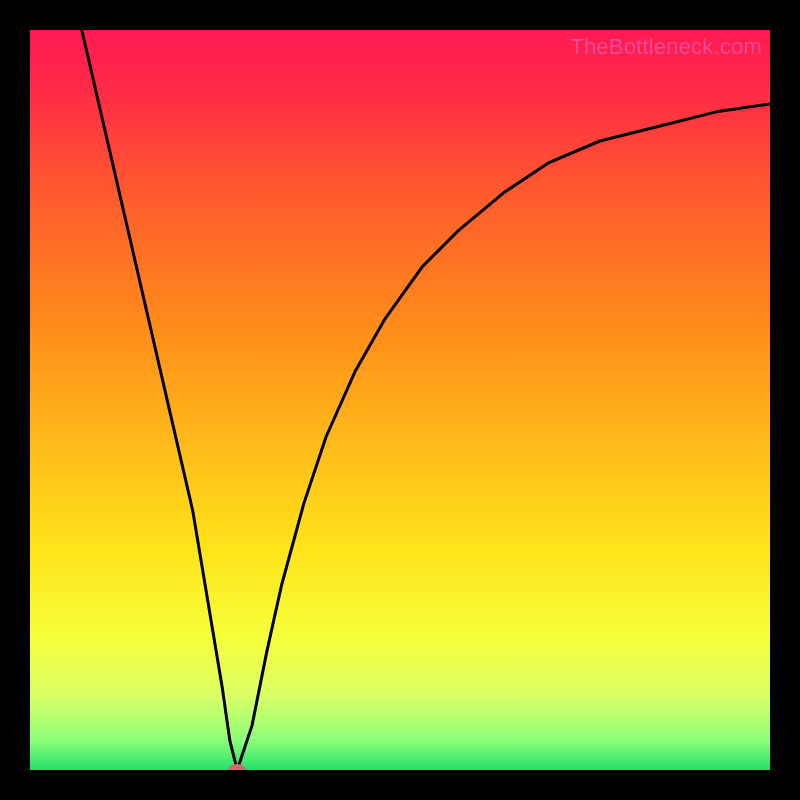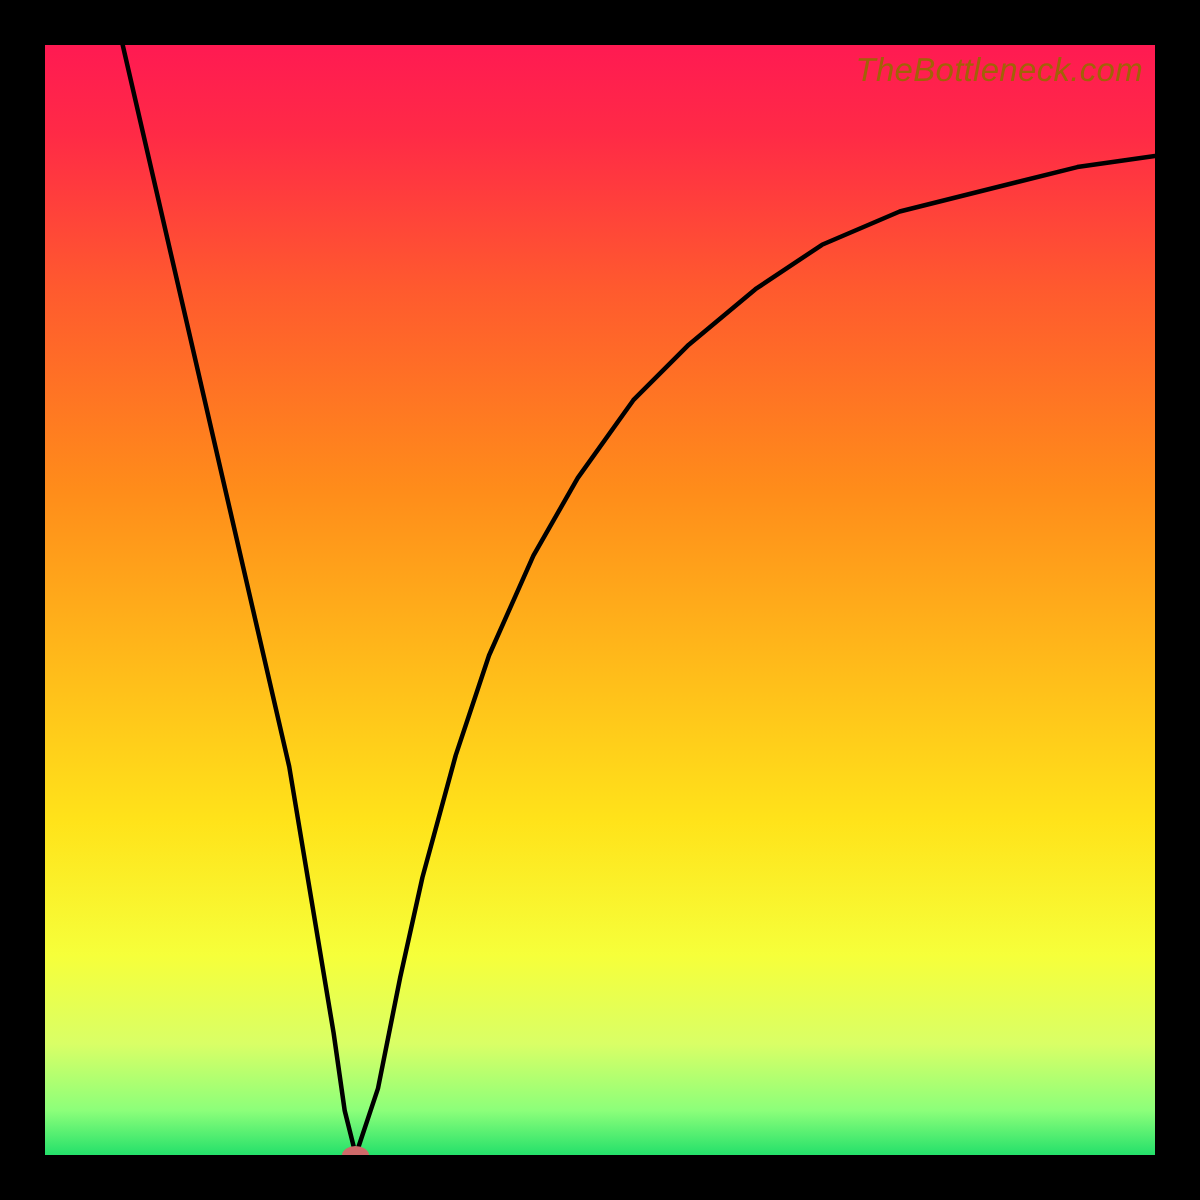--- a/index.html
+++ b/index.html
@@ -26,25 +26,24 @@
   }
   .gradient-bg {
     position: absolute;
     inset: 0;
     
   }
   .watermark {
     position: absolute;
     top: 4px;
     right: 8px;
-    color: #a16207;
+    color: #ec4899;
     font-size: 22px;
     font-weight: 500;
     letter-spacing: 0.2px;
-    font-style: italic;
   }
   svg.curve {
     position: absolute;
     inset: 0;
     width: 100%;
     height: 100%;
   }
   .marker {
     position: absolute;
     width: 18px;

